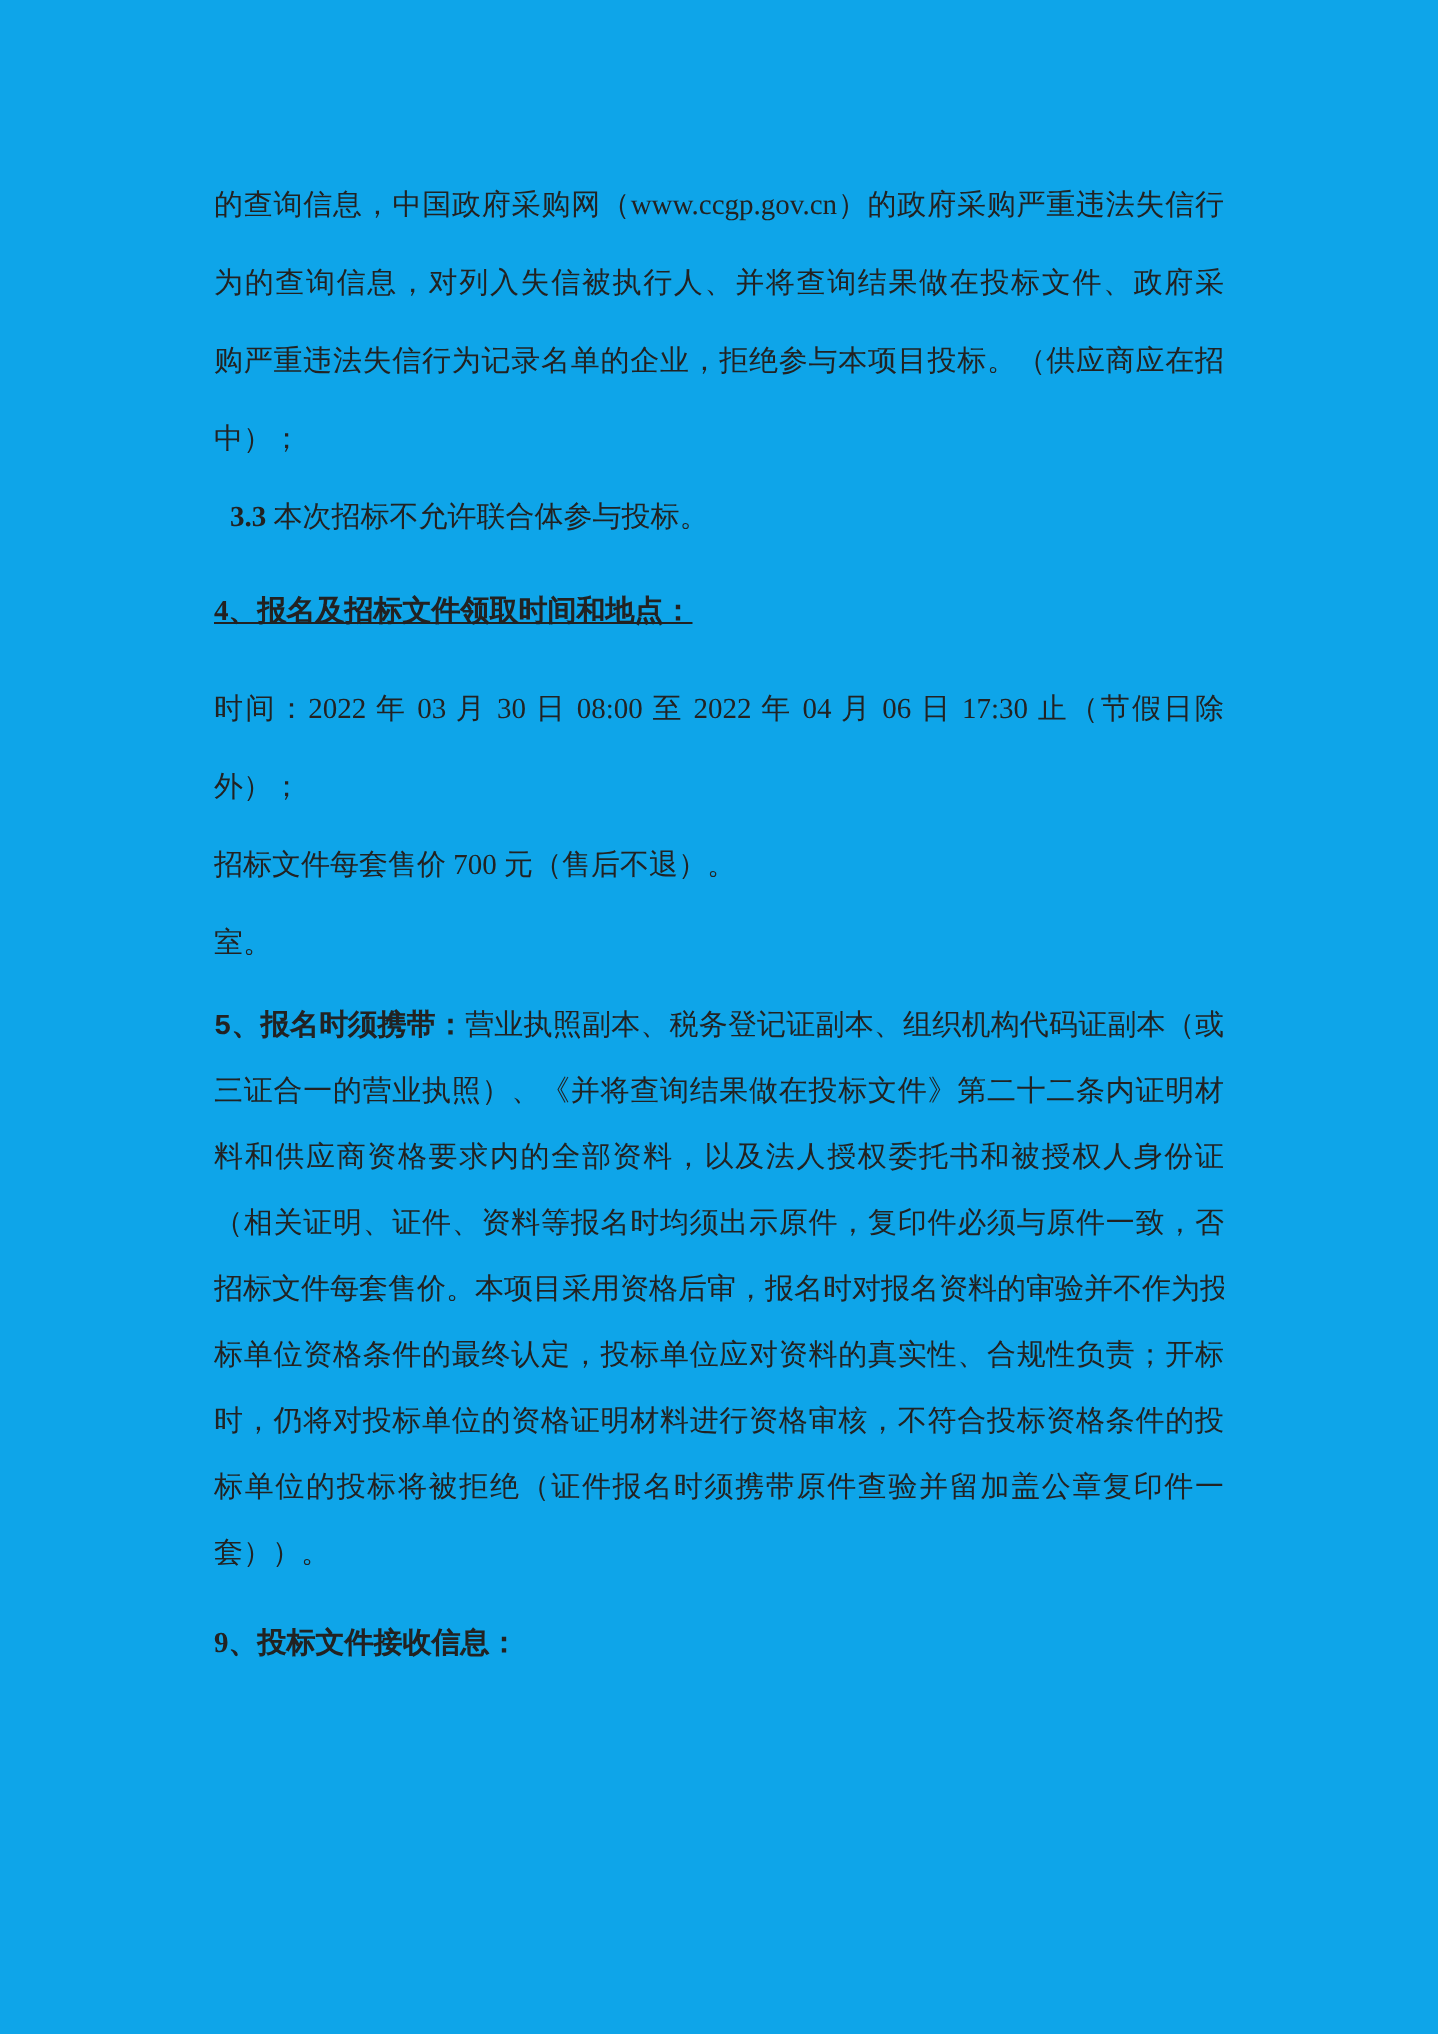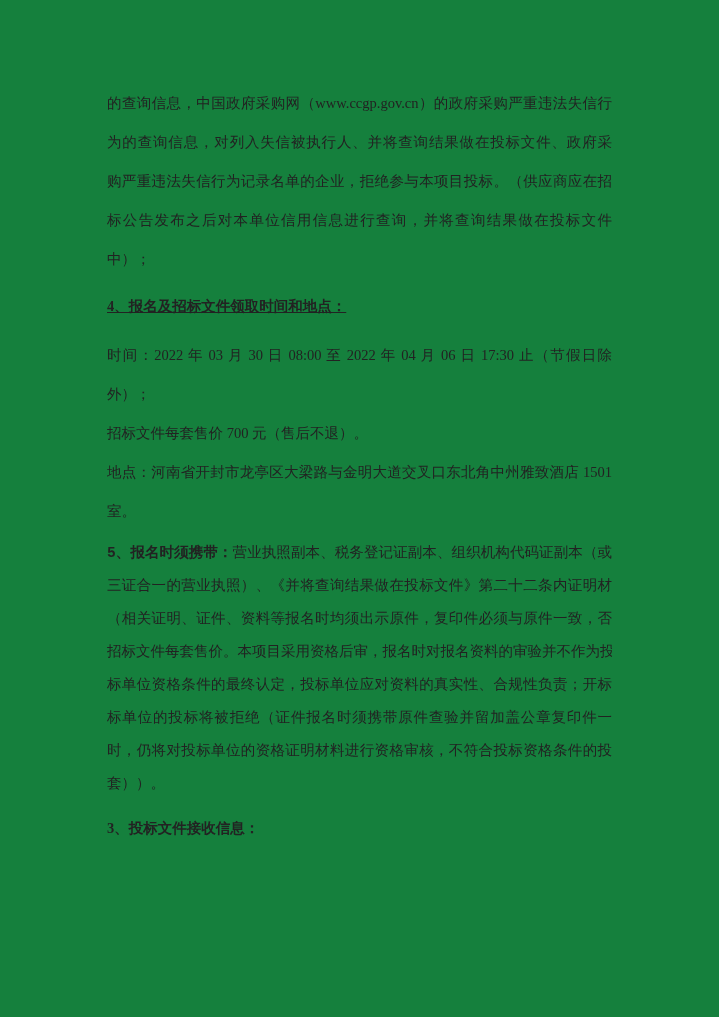--- a/index.html
+++ b/index.html
@@ -7,21 +7,21 @@
     margin: 0;
     padding: 0;
     background: #ffffff;
   }
   .page {
     position: relative;
     width: 719px;
     height: 1017px;
     box-sizing: border-box;
     padding: 84px 107px 0 107px;
-    background: #15803d;
+    background: #0ea5e9;
     font-family: "Liberation Serif", "DejaVu Serif", serif;
     font-size: 14.5px;
     color: #222222;
     overflow: hidden;
   }
   .blk { margin: 0; }
   .line {
     line-height: 39px;
     height: 39px;
     white-space: nowrap;
@@ -42,44 +42,46 @@
 </style>
 </head>
 <body>
 
 <div class="page" data-name="document-page">
   <div data-name="document-body">
       <div class="blk paragraph" data-name="continued-paragraph-credit-check">
         <div class="line" data-name="text-line"><span data-name="text-run">的查询信息，中国政府采购网（www.ccgp.gov.cn）的政府采购严重违法失信行</span></div>
         <div class="line" data-name="text-line"><span data-name="text-run">为的查询信息，对列入失信被执行人、并将查询结果做在投标文件、政府采</span></div>
         <div class="line" data-name="text-line"><span data-name="text-run">购严重违法失信行为记录名单的企业，拒绝参与本项目投标。（供应商应在招</span></div>
-        <div class="line" data-name="text-line"><span data-name="text-run">标公告发布之后对本单位信用信息进行查询，并将查询结果做在投标文件</span></div>
         <div class="line end" data-name="text-line"><span data-name="text-run">中）；</span></div>
+      </div>
+      <div class="blk paragraph" data-name="clause-3-3">
+        <div class="line end" data-name="text-line"><span class="bold" data-name="bold-text-run">3.3</span><span data-name="text-run"> 本次招标不允许联合体参与投标。</span></div>
       </div>
       <div class="blk heading" data-name="section-4-heading">
         <div class="line end" data-name="text-line"><span class="bold" data-name="bold-text-run">4、报名及招标文件领取时间和地点：</span></div>
       </div>
       <div class="blk paragraph" data-name="para-time">
         <div class="line" data-name="text-line"><span data-name="text-run">时间：2022 年 03 月 30 日 08:00 至 2022 年 04 月 06 日 17:30 止（节假日除</span></div>
         <div class="line end" data-name="text-line"><span data-name="text-run">外）；</span></div>
       </div>
       <div class="blk paragraph" data-name="para-document-price">
         <div class="line end" data-name="text-line"><span data-name="text-run">招标文件每套售价 700 元（售后不退）。</span></div>
       </div>
       <div class="blk paragraph" data-name="para-location">
-        <div class="line" data-name="text-line"><span data-name="text-run">地点：河南省开封市龙亭区大梁路与金明大道交叉口东北角中州雅致酒店 1501</span></div>
         <div class="line end" data-name="text-line"><span data-name="text-run">室。</span></div>
       </div>
       <div class="blk paragraph" data-name="section-5-paragraph">
         <div class="line" data-name="text-line"><span class="bold" data-name="bold-text-run">5、报名时须携带：</span><span data-name="text-run">营业执照副本、税务登记证副本、组织机构代码证副本（或</span></div>
         <div class="line" data-name="text-line"><span data-name="text-run">三证合一的营业执照）、《并将查询结果做在投标文件》第二十二条内证明材</span></div>
+        <div class="line" data-name="text-line"><span data-name="text-run">料和供应商资格要求内的全部资料，以及法人授权委托书和被授权人身份证</span></div>
         <div class="line" data-name="text-line"><span data-name="text-run">（相关证明、证件、资料等报名时均须出示原件，复印件必须与原件一致，否</span></div>
         <div class="line" data-name="text-line"><span data-name="text-run">招标文件每套售价。本项目采用资格后审，报名时对报名资料的审验并不作为投</span></div>
         <div class="line" data-name="text-line"><span data-name="text-run">标单位资格条件的最终认定，投标单位应对资料的真实性、合规性负责；开标</span></div>
+        <div class="line" data-name="text-line"><span data-name="text-run">时，仍将对投标单位的资格证明材料进行资格审核，不符合投标资格条件的投</span></div>
         <div class="line" data-name="text-line"><span data-name="text-run">标单位的投标将被拒绝（证件报名时须携带原件查验并留加盖公章复印件一</span></div>
-        <div class="line" data-name="text-line"><span data-name="text-run">时，仍将对投标单位的资格证明材料进行资格审核，不符合投标资格条件的投</span></div>
         <div class="line end" data-name="text-line"><span data-name="text-run">套））。</span></div>
       </div>
       <div class="blk heading" data-name="section-6-heading">
-        <div class="line end" data-name="text-line"><span class="bold" data-name="bold-text-run">3、投标文件接收信息：</span></div>
+        <div class="line end" data-name="text-line"><span class="bold" data-name="bold-text-run">9、投标文件接收信息：</span></div>
       </div>
     </div>
 </div>
 
 </body></html>

